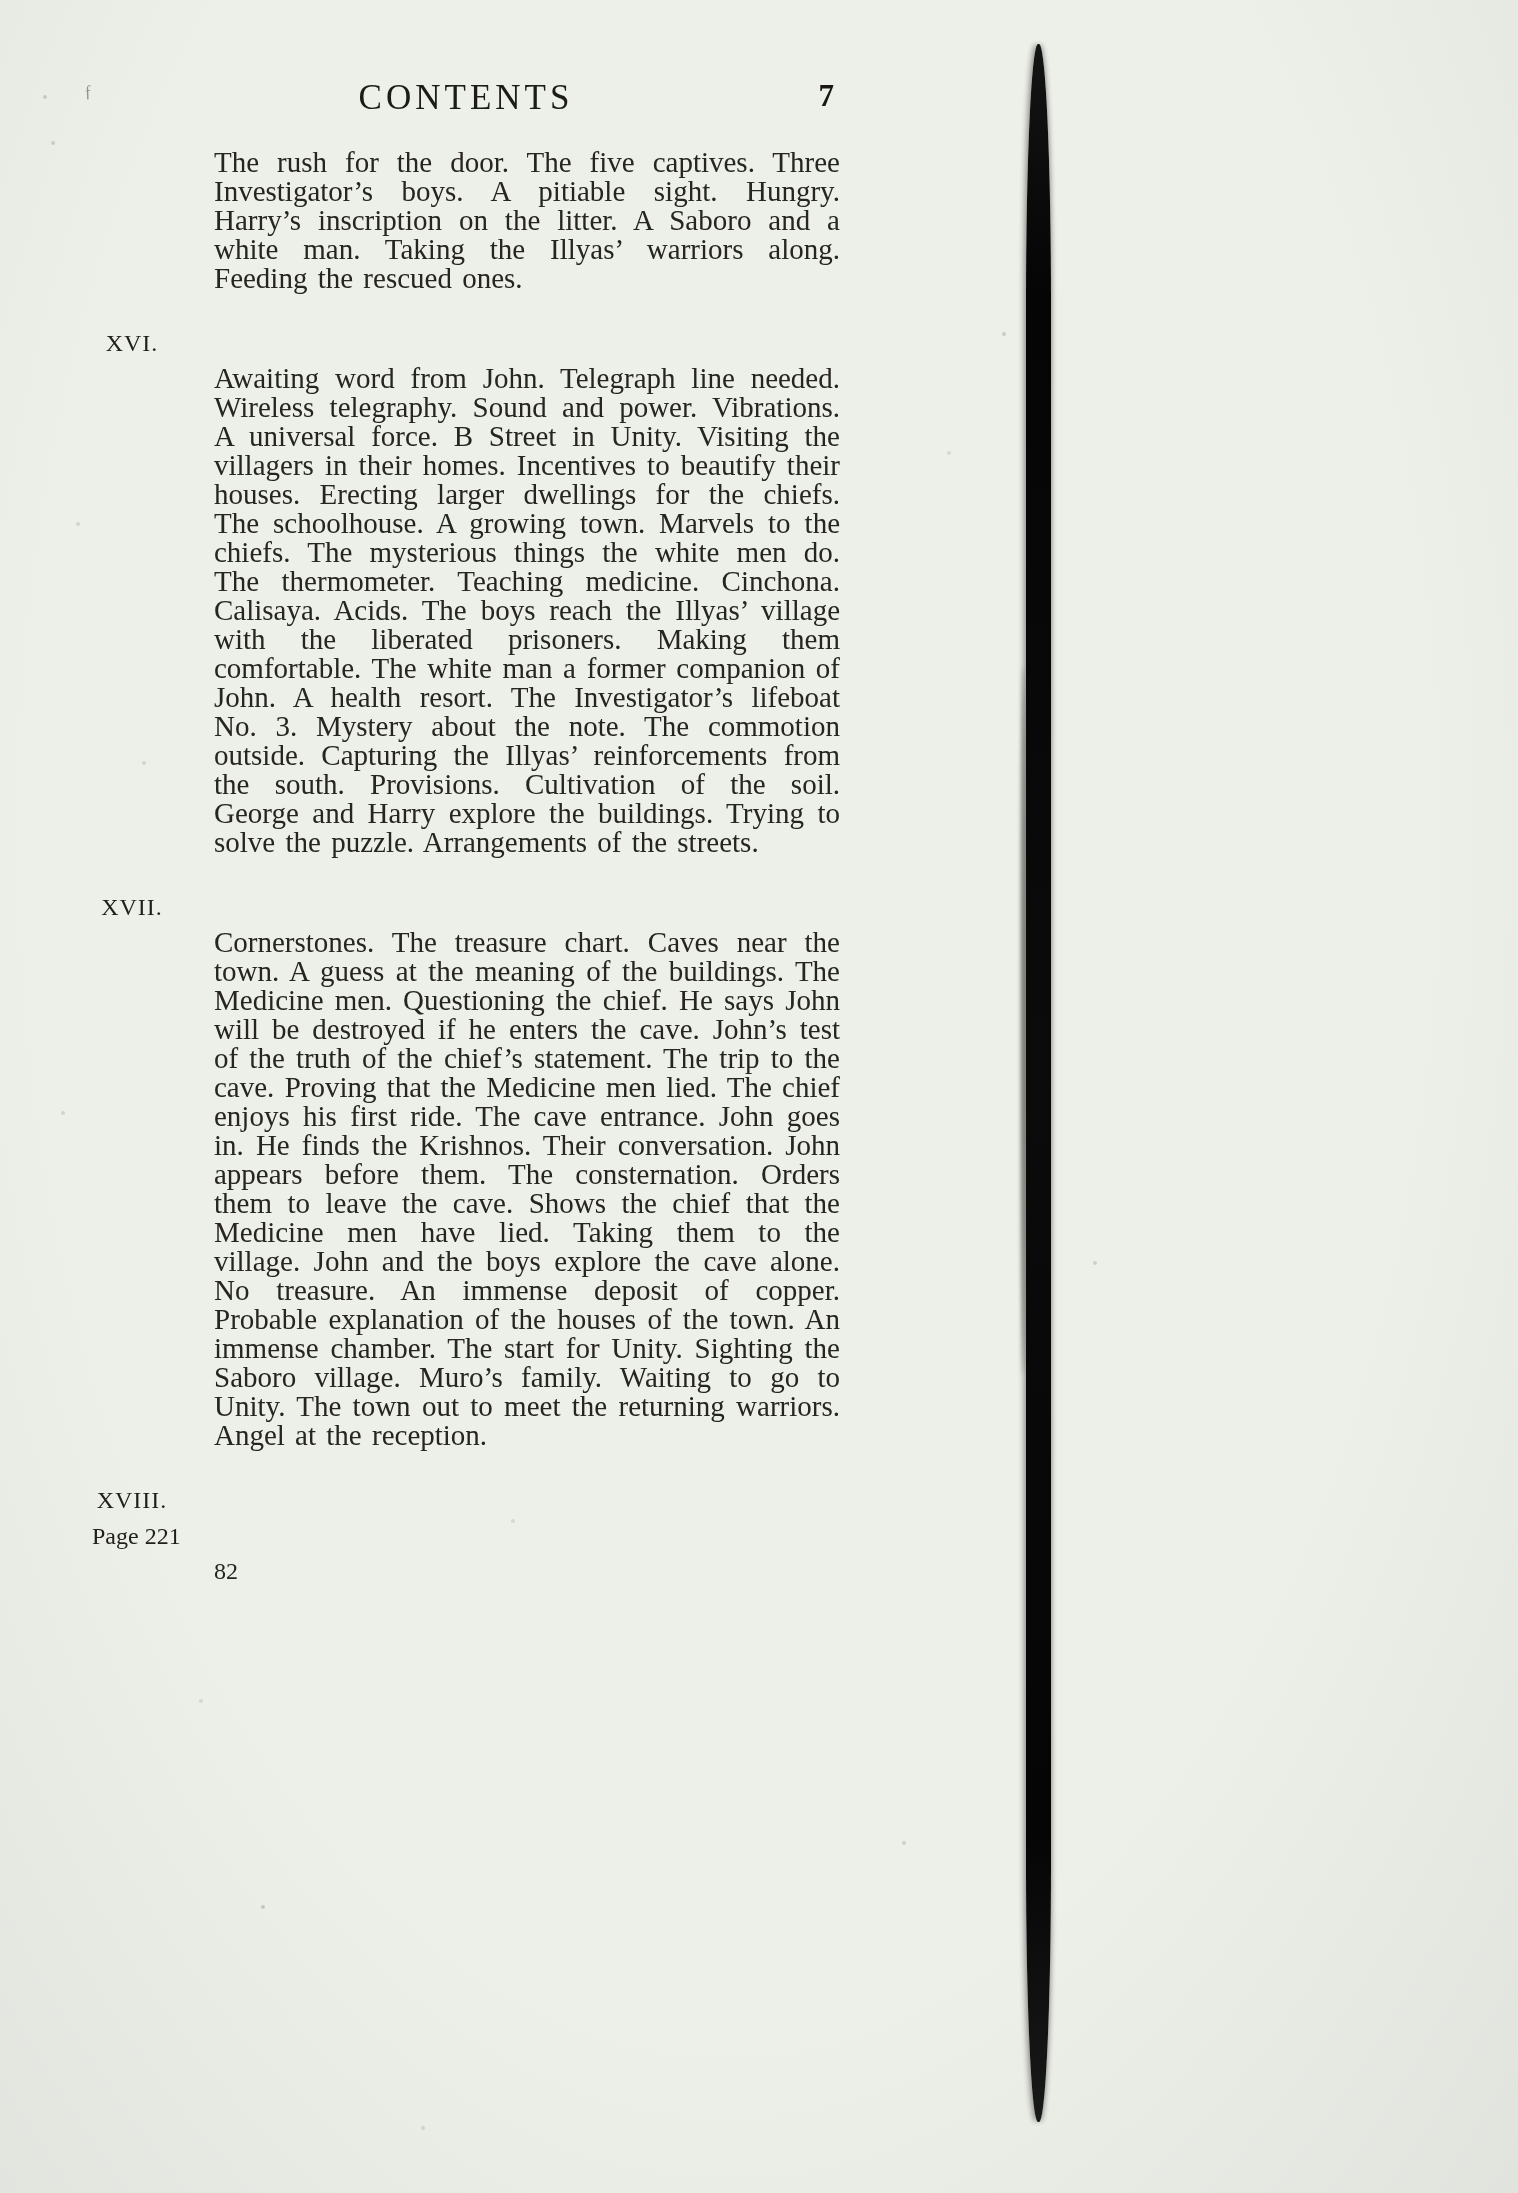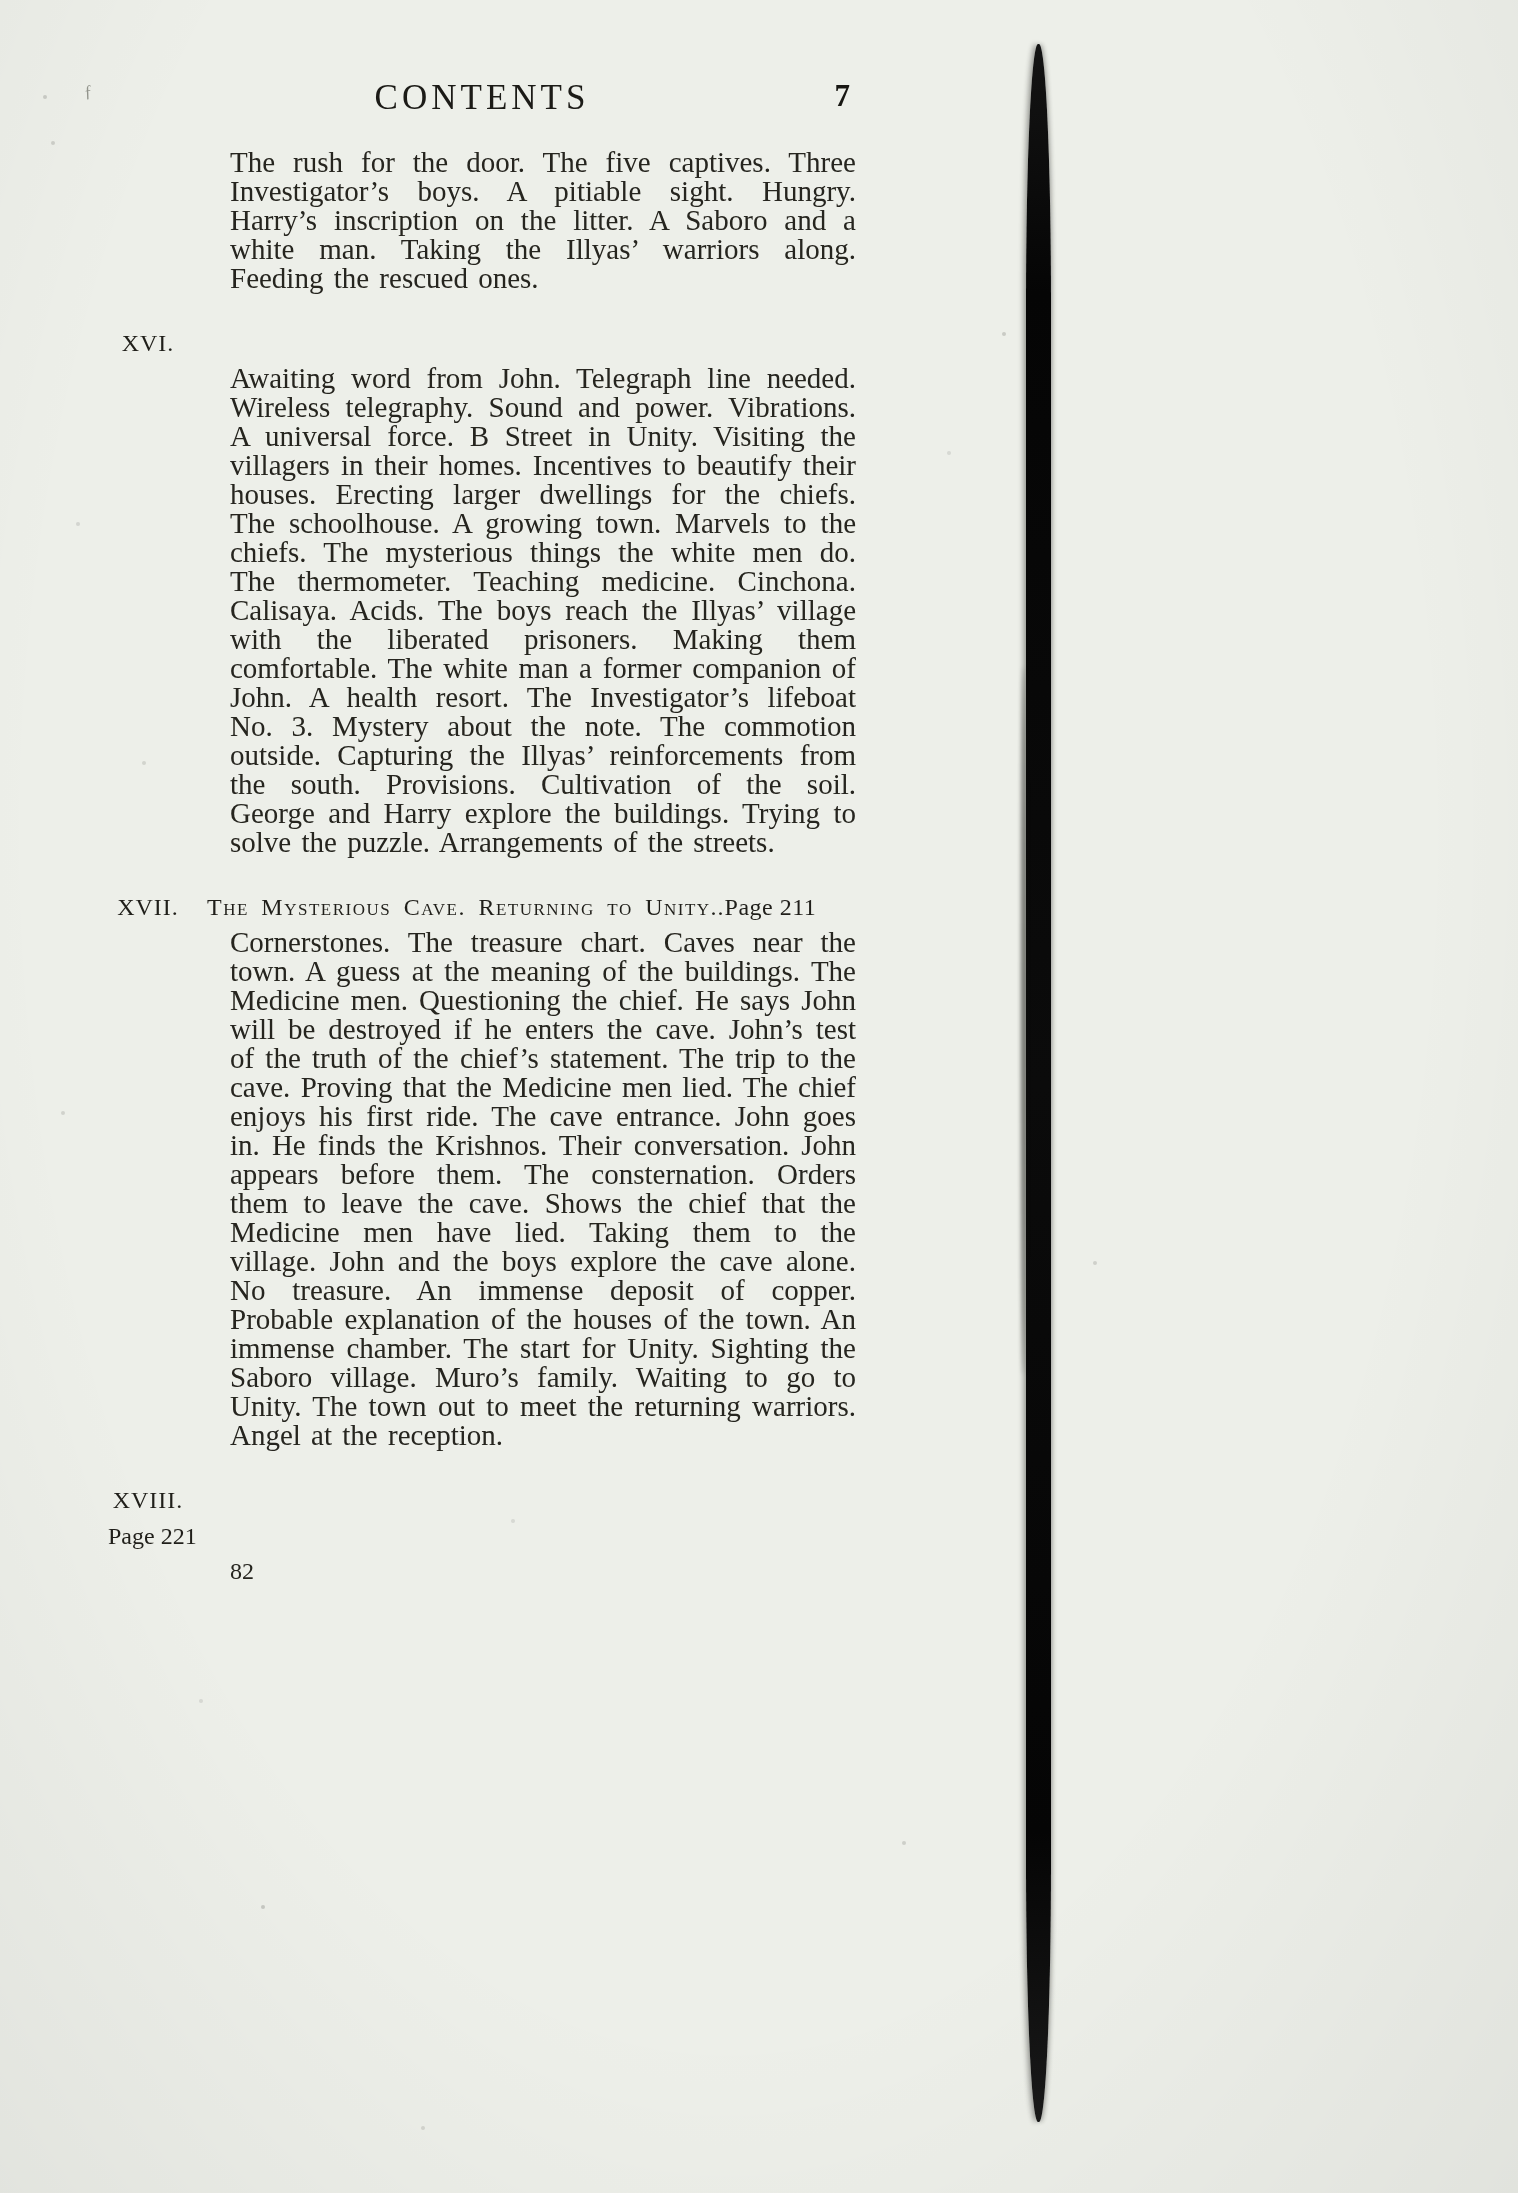--- a/index.html
+++ b/index.html
@@ -63,21 +63,21 @@
     position: absolute;
     left: 84px; top: 82px;
     font-size: 17px;
     color: #92948c;
     transform: rotate(-10deg);
     letter-spacing: -2px;
   }
 
   .content {
     position: absolute;
-    left: 108px;
+    left: 92px;
     top: 76px;
     width: 748px;
   }
 
   .page-head { position: relative; height: 46px; }
   .header-title {
     font-size: 35px;
     font-weight: normal;
     letter-spacing: 4px;
     text-align: center;
@@ -170,21 +170,20 @@
       <section class="entry">
         <div class="entry-head">
           <span class="numeral">XVI.</span>
         </div>
         <p class="summary">Awaiting word from John. Telegraph line needed. Wireless telegraphy. Sound and power. Vibrations. A universal force. B Street in Unity. Visiting the villagers in their homes. Incentives to beautify their houses. Erecting larger dwellings for the chiefs. The schoolhouse. A growing town. Marvels to the chiefs. The mysterious things the white men do. The thermometer. Teaching medicine. Cinchona. Calisaya. Acids. The boys reach the Illyas’ village with the liberated prisoners. Making them comfortable. The white man a former companion of John. A health resort. The Investigator’s lifeboat No. 3. Mystery about the note. The commotion outside. Capturing the Illyas’ reinforcements from the south. Provisions. Cultivation of the soil. George and Harry explore the buildings. Trying to solve the puzzle. Arrangements of the streets.</p>
       </section>
 
       <section class="entry">
         <div class="entry-head">
           <span class="numeral">XVII.</span>
-          <span class="title-wrap"><span class="title">The Mysterious Cave. Returning to Unity</span><span class="leader">..</span><span class="page-ref">Page 211</span></span>
         </div>
         <p class="summary">Cornerstones. The treasure chart. Caves near the town. A guess at the meaning of the buildings. The Medicine men. Questioning the chief. He says John will be destroyed if he enters the cave. John’s test of the truth of the chief’s statement. The trip to the cave. Proving that the Medicine men lied. The chief enjoys his first ride. The cave entrance. John goes in. He finds the Krishnos. Their conversation. John appears before them. The consternation. Orders them to leave the cave. Shows the chief that the Medicine men have lied. Taking them to the village. John and the boys explore the cave alone. No treasure. An immense deposit of copper. Probable explanation of the houses of the town. An immense chamber. The start for Unity. Sighting the Saboro village. Muro’s family. Waiting to go to Unity. The town out to meet the returning warriors. Angel at the reception.</p>
       </section>
 
       <section class="entry">
         <div class="entry-head">
           <span class="numeral">XVIII.</span>
         </div>
         <div class="page-ref-line">Page 221</div>
         <div class="sig-mark">82</div>

